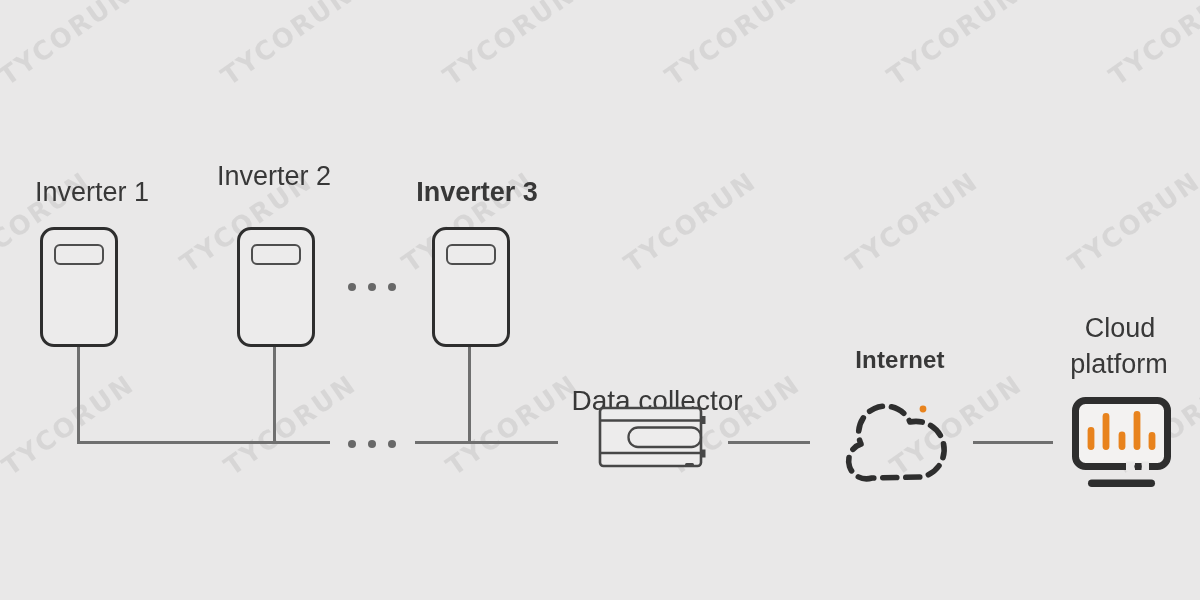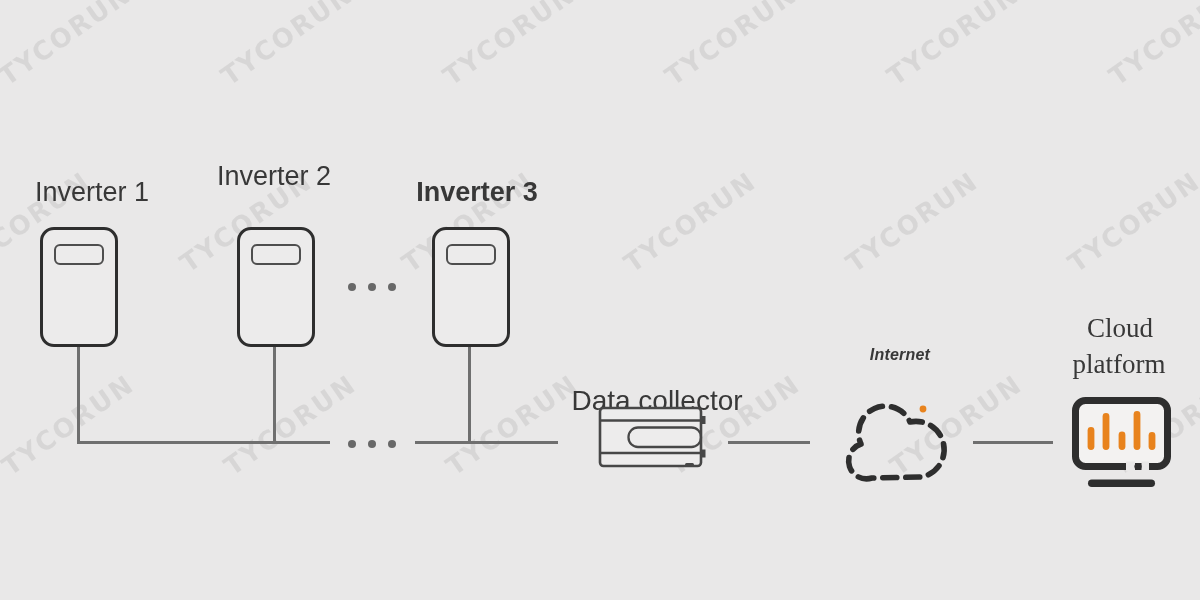--- a/index.html
+++ b/index.html
@@ -20,22 +20,22 @@
   .wm{
     position:absolute;transform:translate(-50%,-50%) rotate(-35deg);
     font-size:26px;font-weight:700;letter-spacing:2px;
     color:rgba(125,125,125,0.16);white-space:nowrap;user-select:none;
     font-family:"DejaVu Sans",sans-serif;
   }
   
   .label{position:absolute;transform:translateX(-50%);white-space:nowrap;line-height:1.05;}
   .lbl-inverter{font-size:27px;}
   .lbl-big{font-size:28px;}
-  .lbl-internet{font-size:16px;font-weight:600;letter-spacing:0.2px;font-style:italic;}
-  .lbl-cloudplat{font-size:27px;text-align:center;font-family:Liberation Serif, serif;}
+  .lbl-internet{font-size:24px;font-weight:600;letter-spacing:0.2px;}
+  .lbl-cloudplat{font-size:27px;text-align:center;}
   
   .inv-box{
     position:absolute;width:78px;height:120px;box-sizing:border-box;
     border:3.5px solid var(--outline);border-radius:14px;background:#ecebeb;
   }
   .inv-window{
     width:50px;height:21px;box-sizing:border-box;margin:14px auto 0;
     border:2.5px solid #4e4e4e;border-radius:6px;
   }
   

